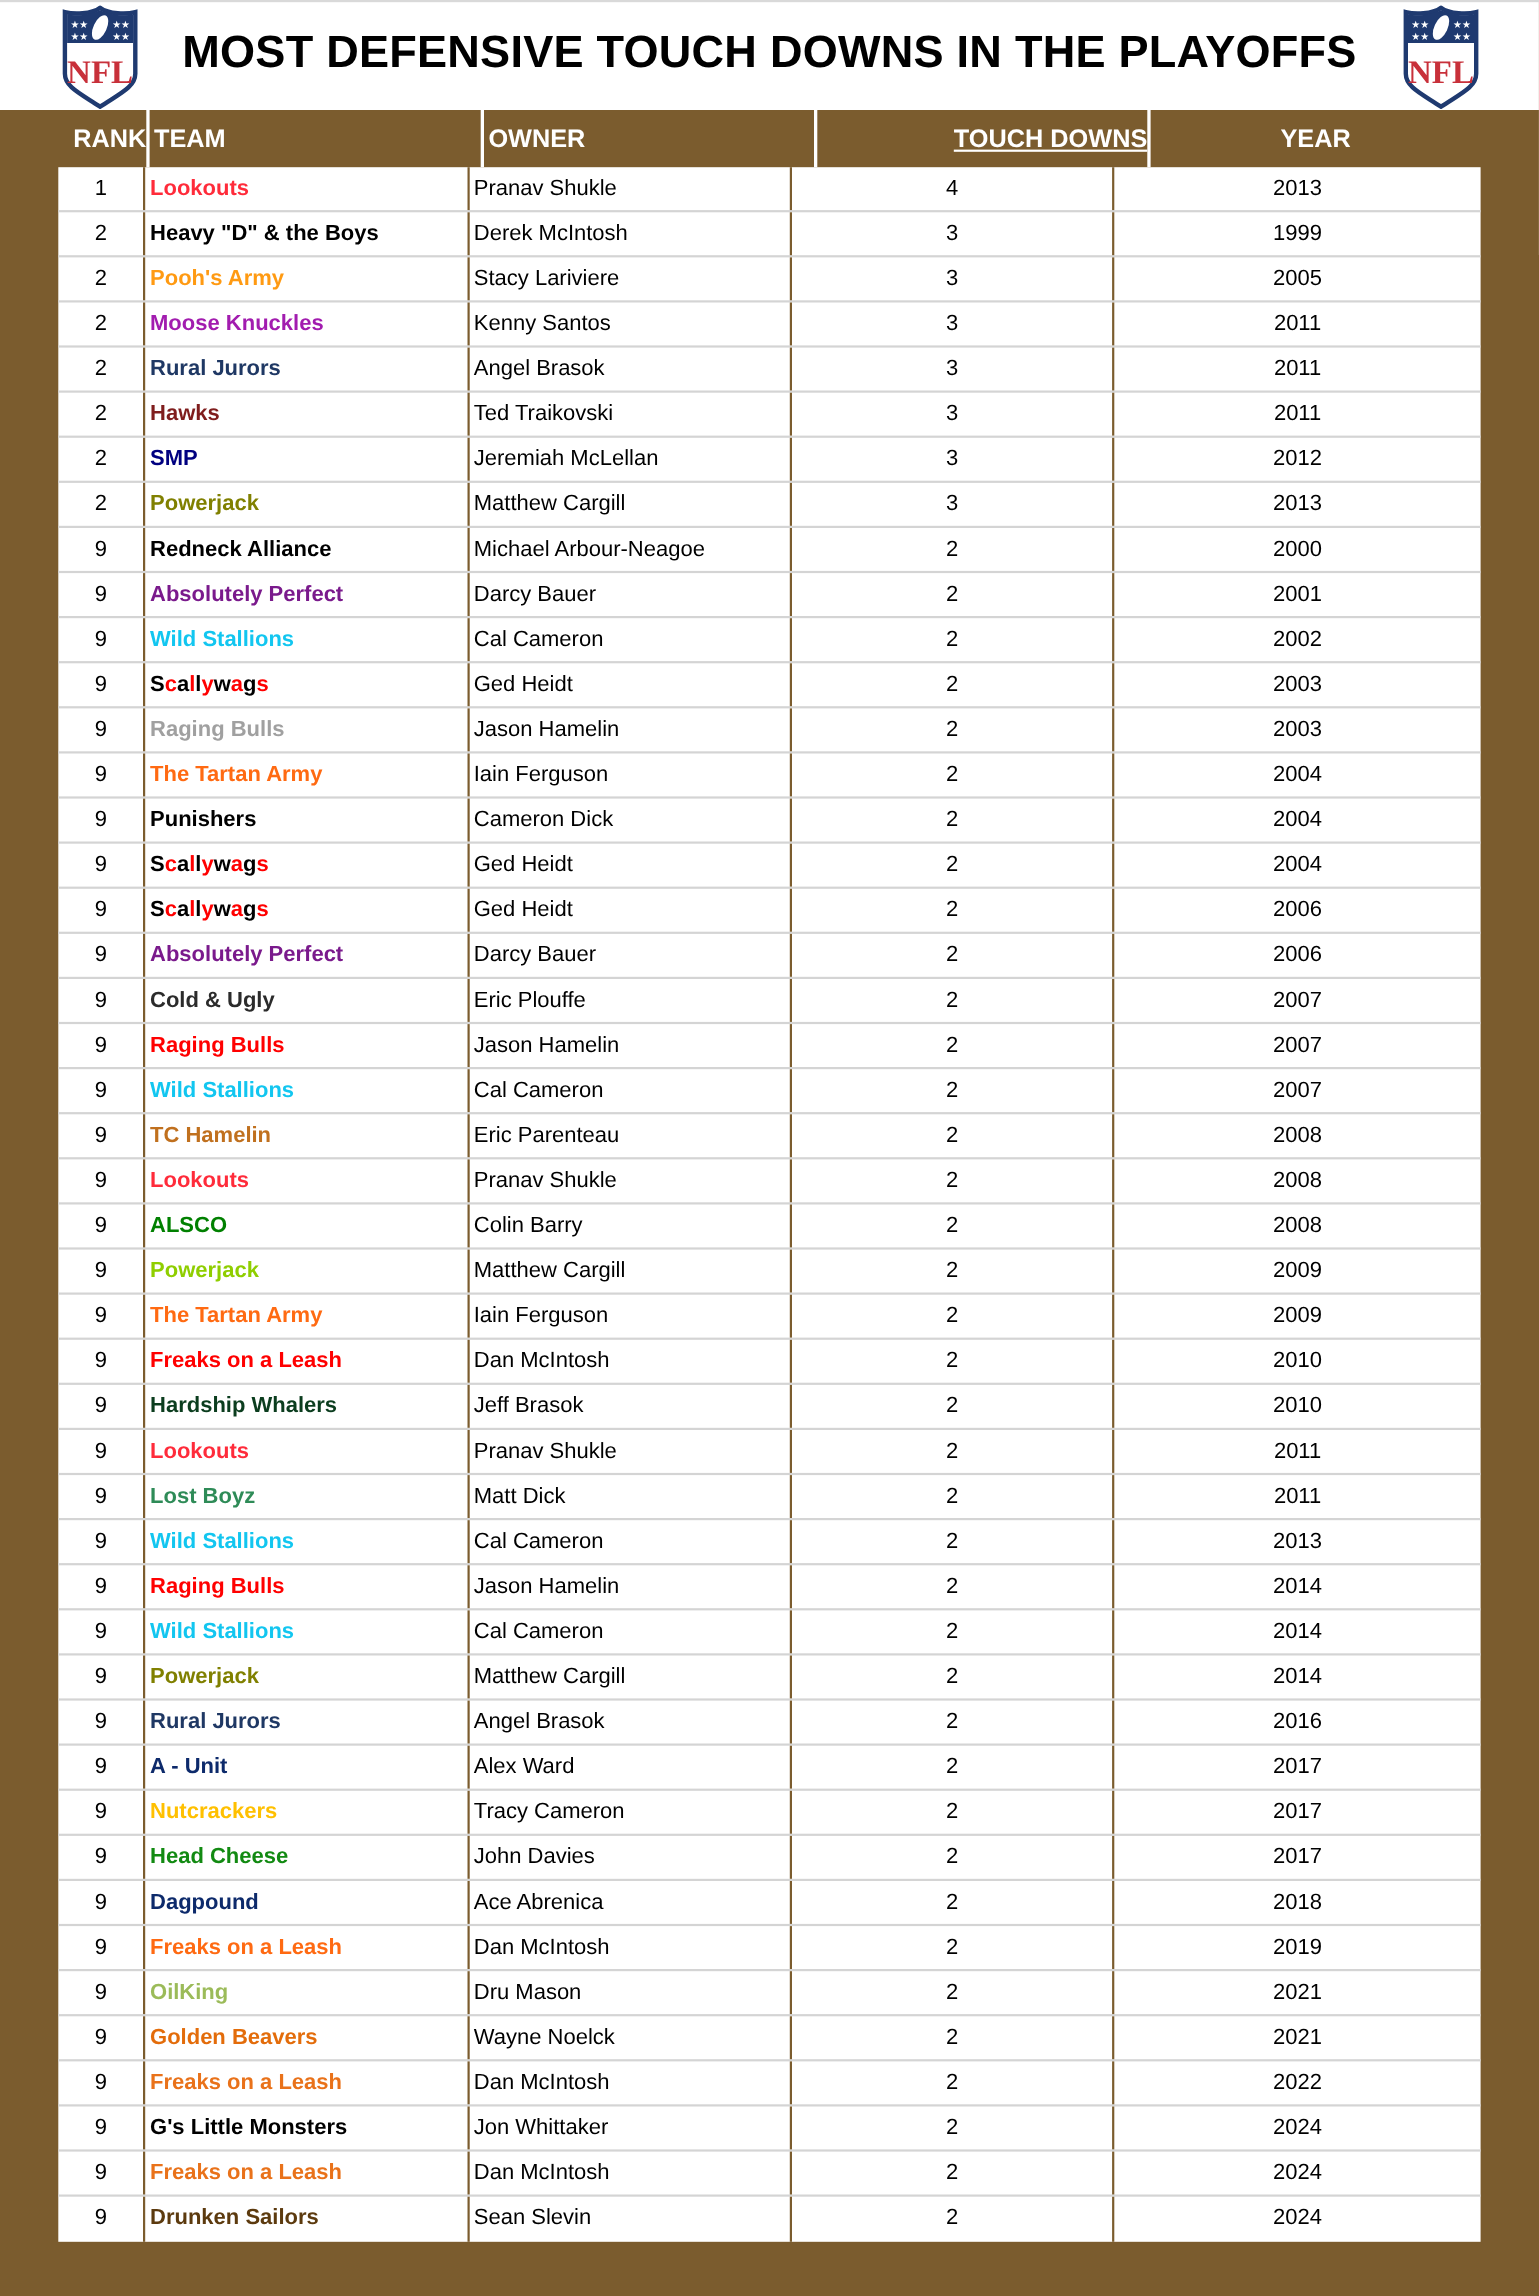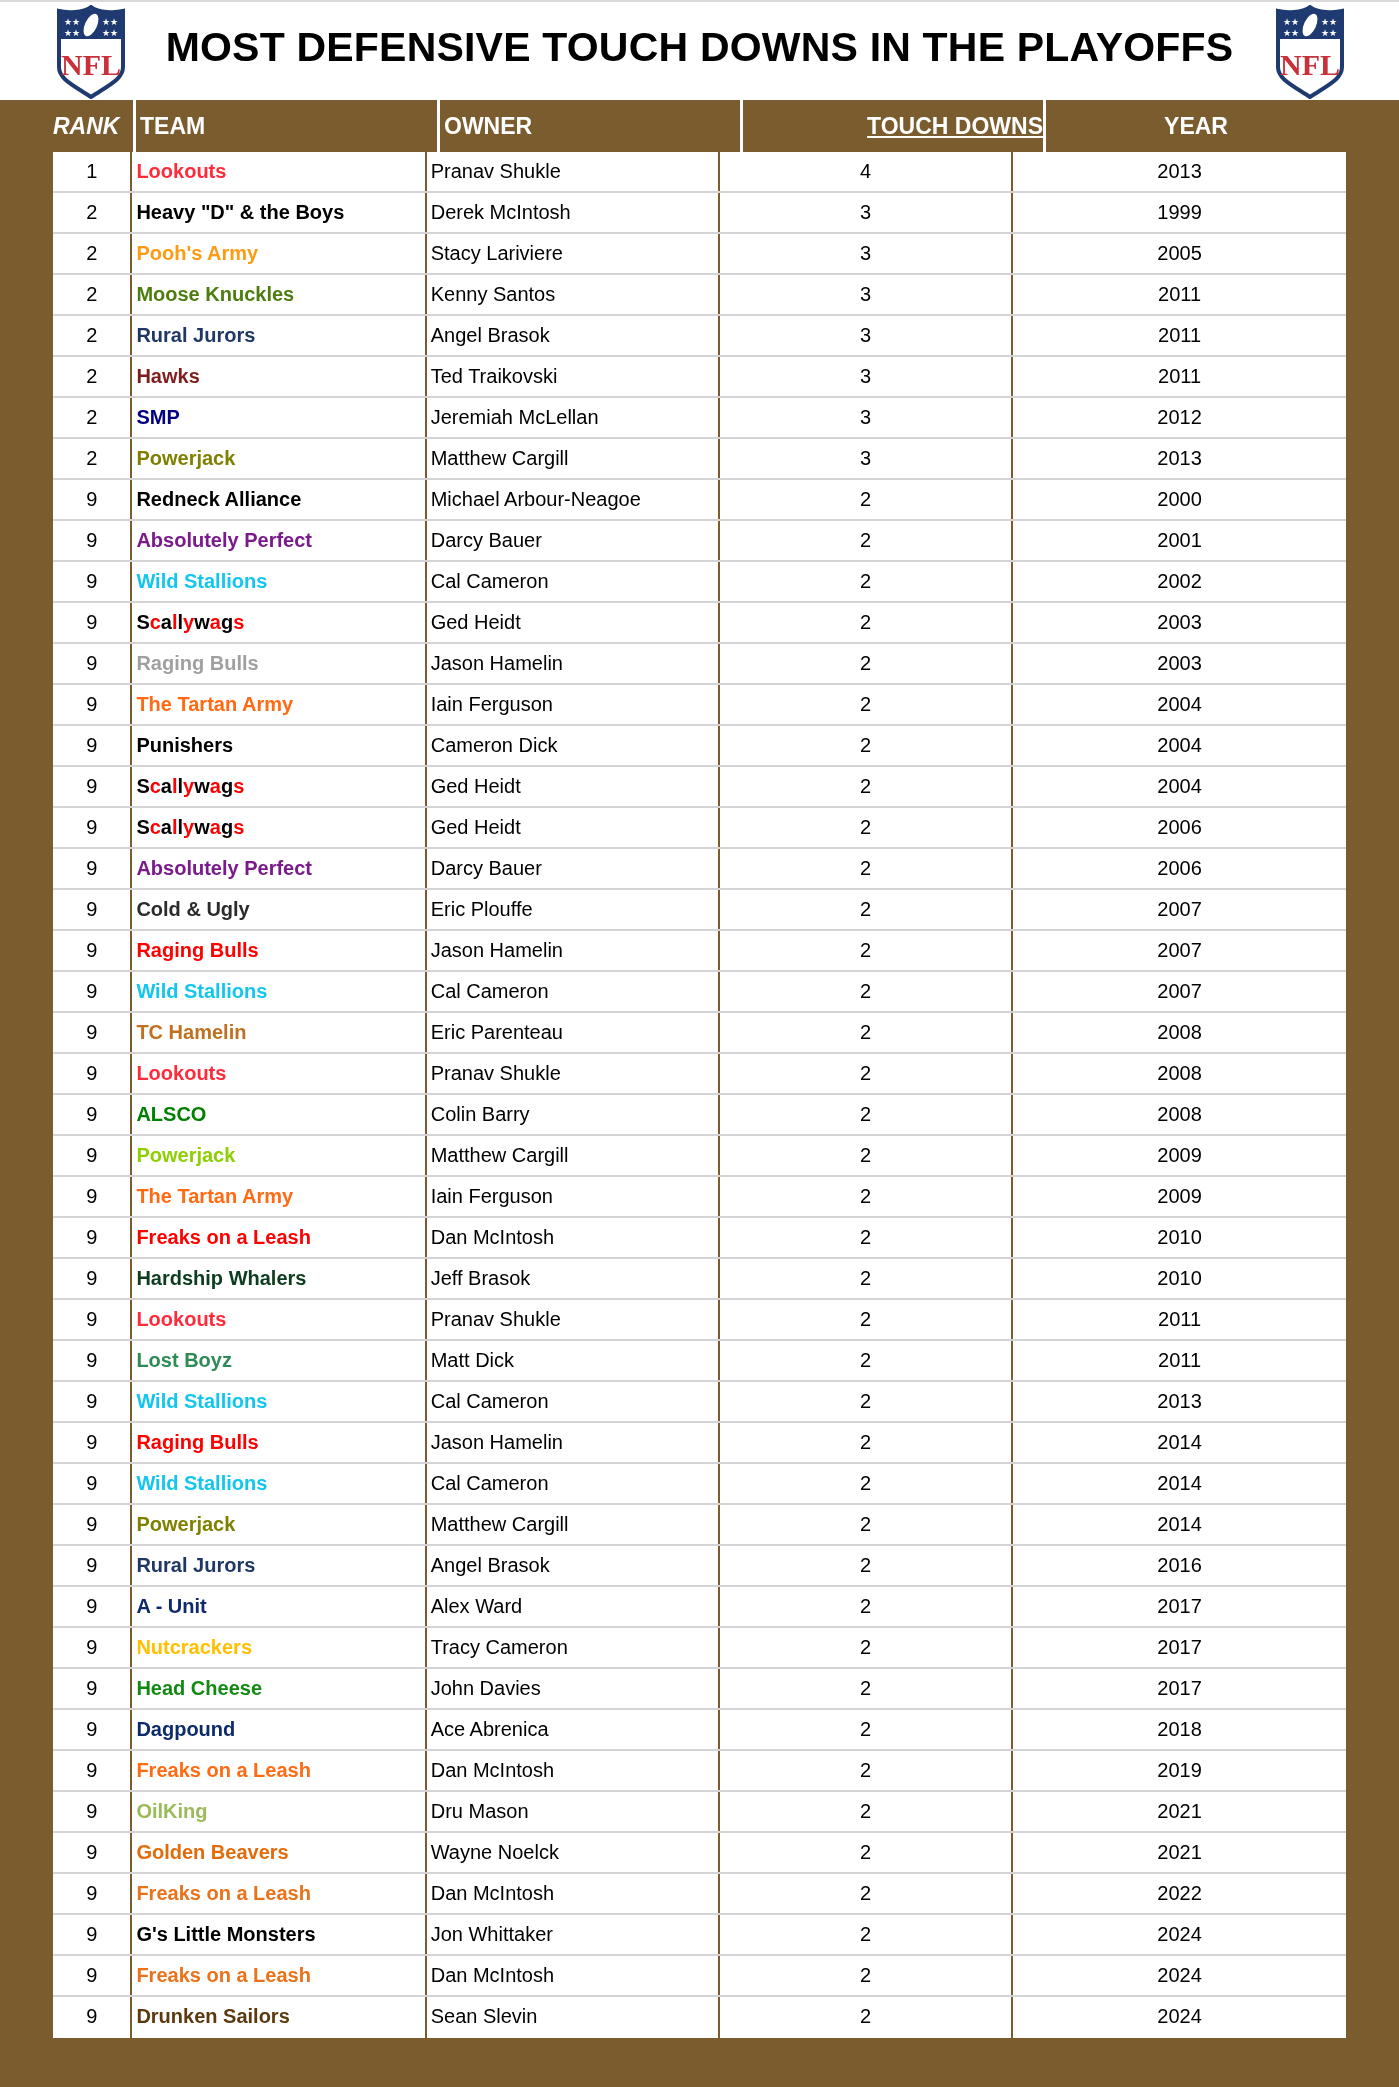--- a/index.html
+++ b/index.html
@@ -15,21 +15,21 @@
   .header-row .h.sep { border-left:3px solid #fff; }
   .table { position:absolute; top:152px; left:53px; width:1293px; background:#fff; }
   .row { display:flex; height:41px; border-bottom:2px solid #d4d4d4; box-sizing:border-box; }
   .row:last-child { border-bottom:none; height:41px; }
   .cell { font-size:20px; line-height:39px; box-sizing:border-box; white-space:nowrap; overflow:hidden; color:#000; }
   .c-rank { width:80px; text-align:center; }
   .c-team { width:304px; border-left:2px solid #7b5c2e; padding-left:4px; font-weight:bold; }
   .c-owner { width:303px; border-left:2px solid #7b5c2e; padding-left:4px; }
   .c-td { width:303px; border-left:2px solid #7b5c2e; text-align:center; }
   .c-year { width:346px; border-left:2px solid #7b5c2e; text-align:center; }
-  .hc-rank { width:80px; text-align:left;font-style:italic; }
+  .hc-rank { width:80px; text-align:right; }
   .hc-team { width:304px; padding-left:4px; }
   .hc-owner { width:303px; padding-left:4px; }
   .hc-td { width:303px; text-align:right;text-decoration:underline; }
   .hc-year { width:303px; text-align:center; }
 </style>
 </head>
 <body>
 
 <div class="title-band">
   <svg class="logo left" viewBox="0 0 76 94">
@@ -84,21 +84,21 @@
     </div>
     <div class="row">
       <div class="cell c-rank">2</div>
       <div class="cell c-team" style="color: rgb(255, 154, 18);">Pooh's Army</div>
       <div class="cell c-owner">Stacy Lariviere</div>
       <div class="cell c-td">3</div>
       <div class="cell c-year">2005</div>
     </div>
     <div class="row">
       <div class="cell c-rank">2</div>
-      <div class="cell c-team" style="color: #4d7c0f;">Moose Knuckles</div>
+      <div class="cell c-team" style="color: #a21caf;">Moose Knuckles</div>
       <div class="cell c-owner">Kenny Santos</div>
       <div class="cell c-td">3</div>
       <div class="cell c-year">2011</div>
     </div>
     <div class="row">
       <div class="cell c-rank">2</div>
       <div class="cell c-team" style="color: rgb(31, 56, 100);">Rural Jurors</div>
       <div class="cell c-owner">Angel Brasok</div>
       <div class="cell c-td">3</div>
       <div class="cell c-year">2011</div>

